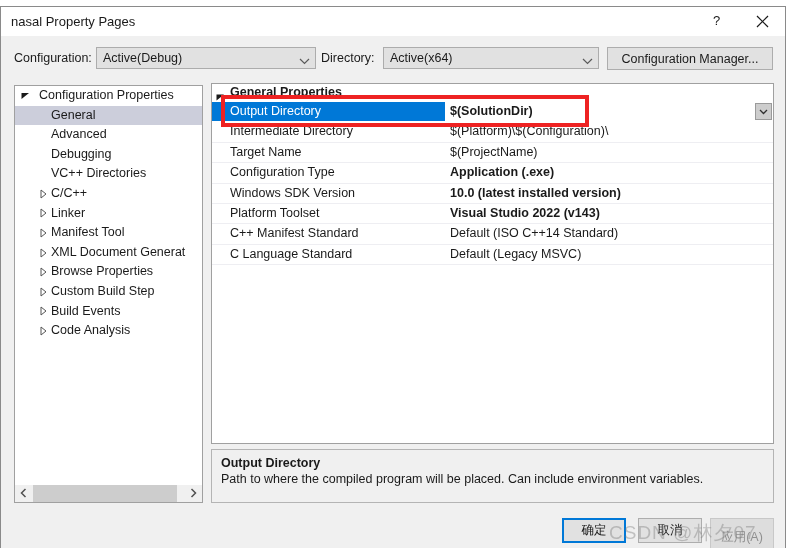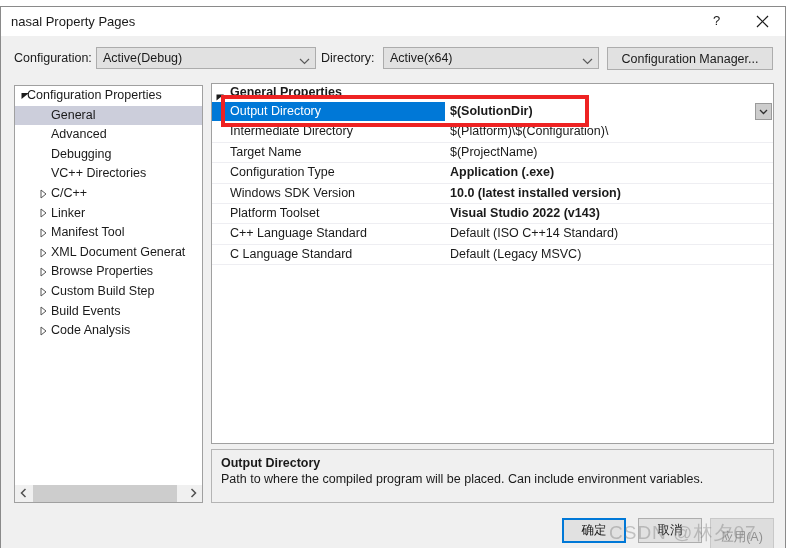--- a/index.html
+++ b/index.html
@@ -146,21 +146,21 @@
   .tree-item .tw {
     position: absolute;
     left: 0; top: 0;
     width: 16px;
     height: 19.6px;
     display: flex;
     align-items: center;
     justify-content: center;
   }
   .tree-item .tlabel { display: inline-block; }
-  .tree-lvl0 { padding-left: 12px; }
+  .tree-lvl0 { padding-left: 24px; }
   .tree-lvl0 .tw { left: 2px; }
   .tree-lvl1-leaf { padding-left: 36px; }
   .tree-lvl1 { padding-left: 36px; }
   .tree-lvl1 .tw { left: 20px; }
 
   
   .hscroll {
     position: absolute;
     left: 0; bottom: 0;
     width: 100%;
@@ -477,21 +477,21 @@
         </div>
         <div class="grid-row">
           <div class="pname">Windows SDK Version</div>
           <div class="pval bold">10.0 (latest installed version)</div>
         </div>
         <div class="grid-row">
           <div class="pname">Platform Toolset</div>
           <div class="pval bold">Visual Studio 2022 (v143)</div>
         </div>
         <div class="grid-row">
-          <div class="pname">C++ Language Standard</div>
+          <div class="pname">C++ Manifest Standard</div>
           <div class="pval">Default (ISO C++14 Standard)</div>
         </div>
         <div class="grid-row">
           <div class="pname">C Language Standard</div>
           <div class="pval">Default (Legacy MSVC)</div>
         </div>
       </div>
   </div>
 
   <div class="annot-rect" style="border-color: rgb(238, 34, 34);"></div>

